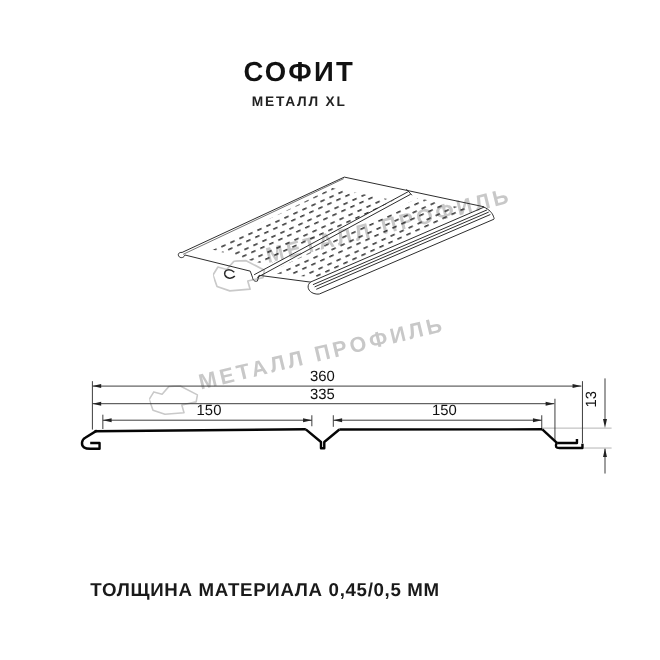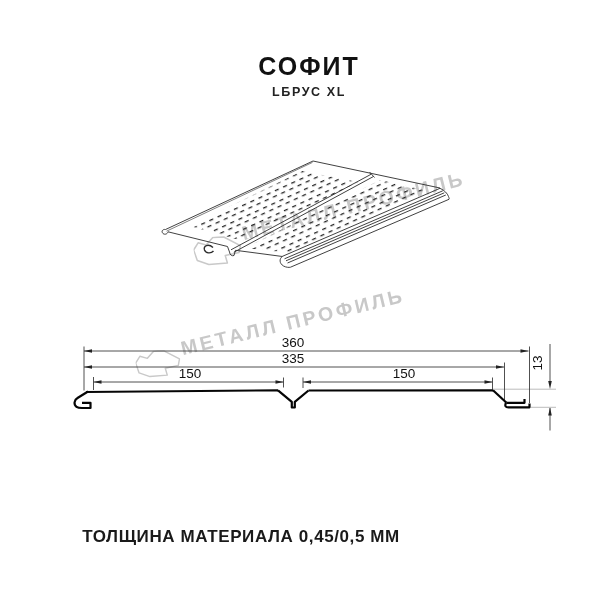--- a/index.html
+++ b/index.html
@@ -1,18 +1,18 @@
 <!DOCTYPE html>
 <html><head>
 <meta charset="utf-8">
 <style>
   html,body{margin:0;padding:0;background:#fff;}
   .page{position:relative;width:600px;height:600px;background:#ffffff;overflow:hidden;
         font-family:"Liberation Sans",sans-serif;}
-  .hdr{position:absolute;top:0;left:0;width:544px;text-align:center;margin-left:37px;}
+  .hdr{position:absolute;top:0;left:0;width:544px;text-align:center;}
   .title{margin:53px 0 0 0;font-size:25px;font-weight:900;letter-spacing:2px;color:#111;line-height:1.1;}
   .subtitle{margin:4px 0 0 0;font-size:12.5px;font-weight:700;letter-spacing:1.6px;color:#222;}
   .wm-text{position:absolute;font-size:19.5px;font-weight:700;letter-spacing:3px;
            color:#c8c8c8;white-space:nowrap;transform-origin:0 100%;line-height:24px;}
   .wm1-text{left:245px;top:221px;transform:rotate(-14deg);}
   .wm2-text{left:184px;top:336px;transform:rotate(-13.5deg);}
   .wm-house{position:absolute;}
   .wm1-house{left:194px;top:236px;transform:rotate(-8deg);}
   .wm2-house{left:136px;top:350px;transform:rotate(-8deg);}
   svg.draw{position:absolute;left:0;top:0;}
@@ -20,21 +20,21 @@
                font-size:17px;font-weight:700;letter-spacing:0.6px;color:#1a1a1a;}
   .dimtxt{font-family:"Liberation Sans",sans-serif;font-size:13.5px;fill:#111;}
 </style>
 </head>
 <body>
 
 <div class="page">
 
   <div class="hdr">
     <h1 class="title">СОФИТ</h1>
-    <div class="subtitle">LБРУС XL</div>
+    <div class="subtitle">МЕТАЛЛ XL</div>
   </div>
 
   <div>
     <svg class="wm-house wm1-house" width="48" height="30" viewBox="0 0 44 26">
       <path d="M0,9 L5,3 L12,6 L19,0 L29,1 L43,11 L41,17 L28,18 L29,25 L12,24 L2,19 Z" fill="none" stroke="#c9c9c9" stroke-width="1.4" stroke-linejoin="round"></path>
     </svg>
     <div class="wm-text wm1-text">МЕТАЛЛ ПРОФИЛЬ</div>
   </div>
 
   <div>

